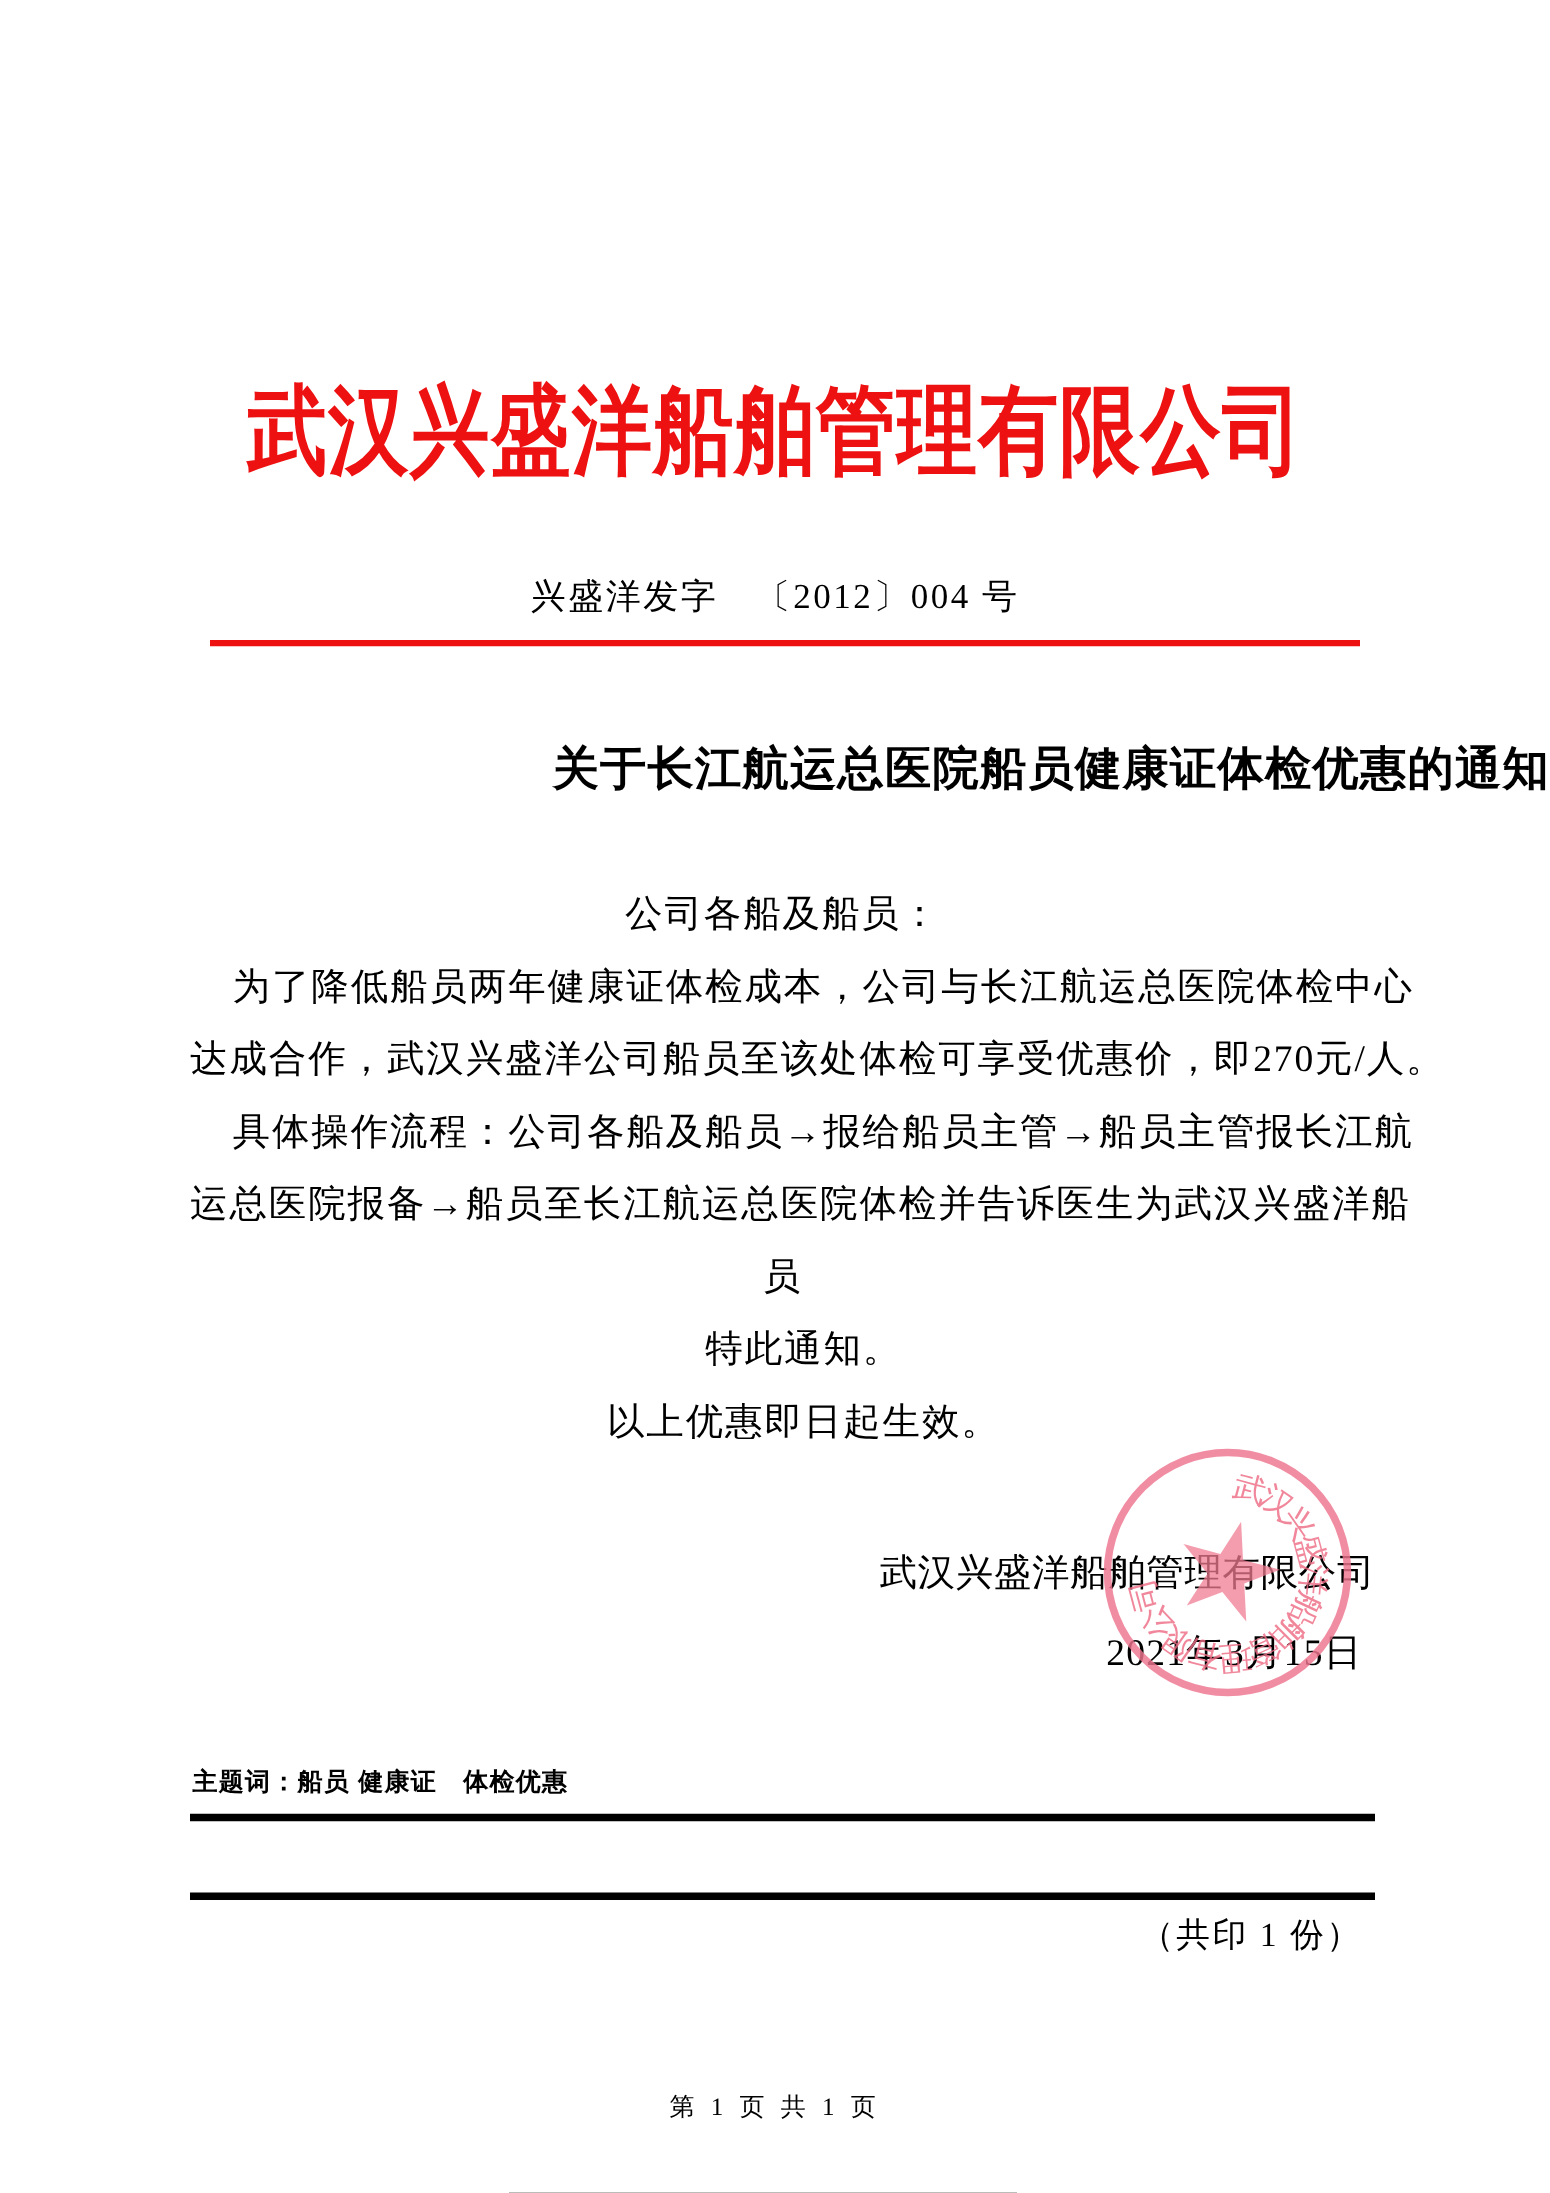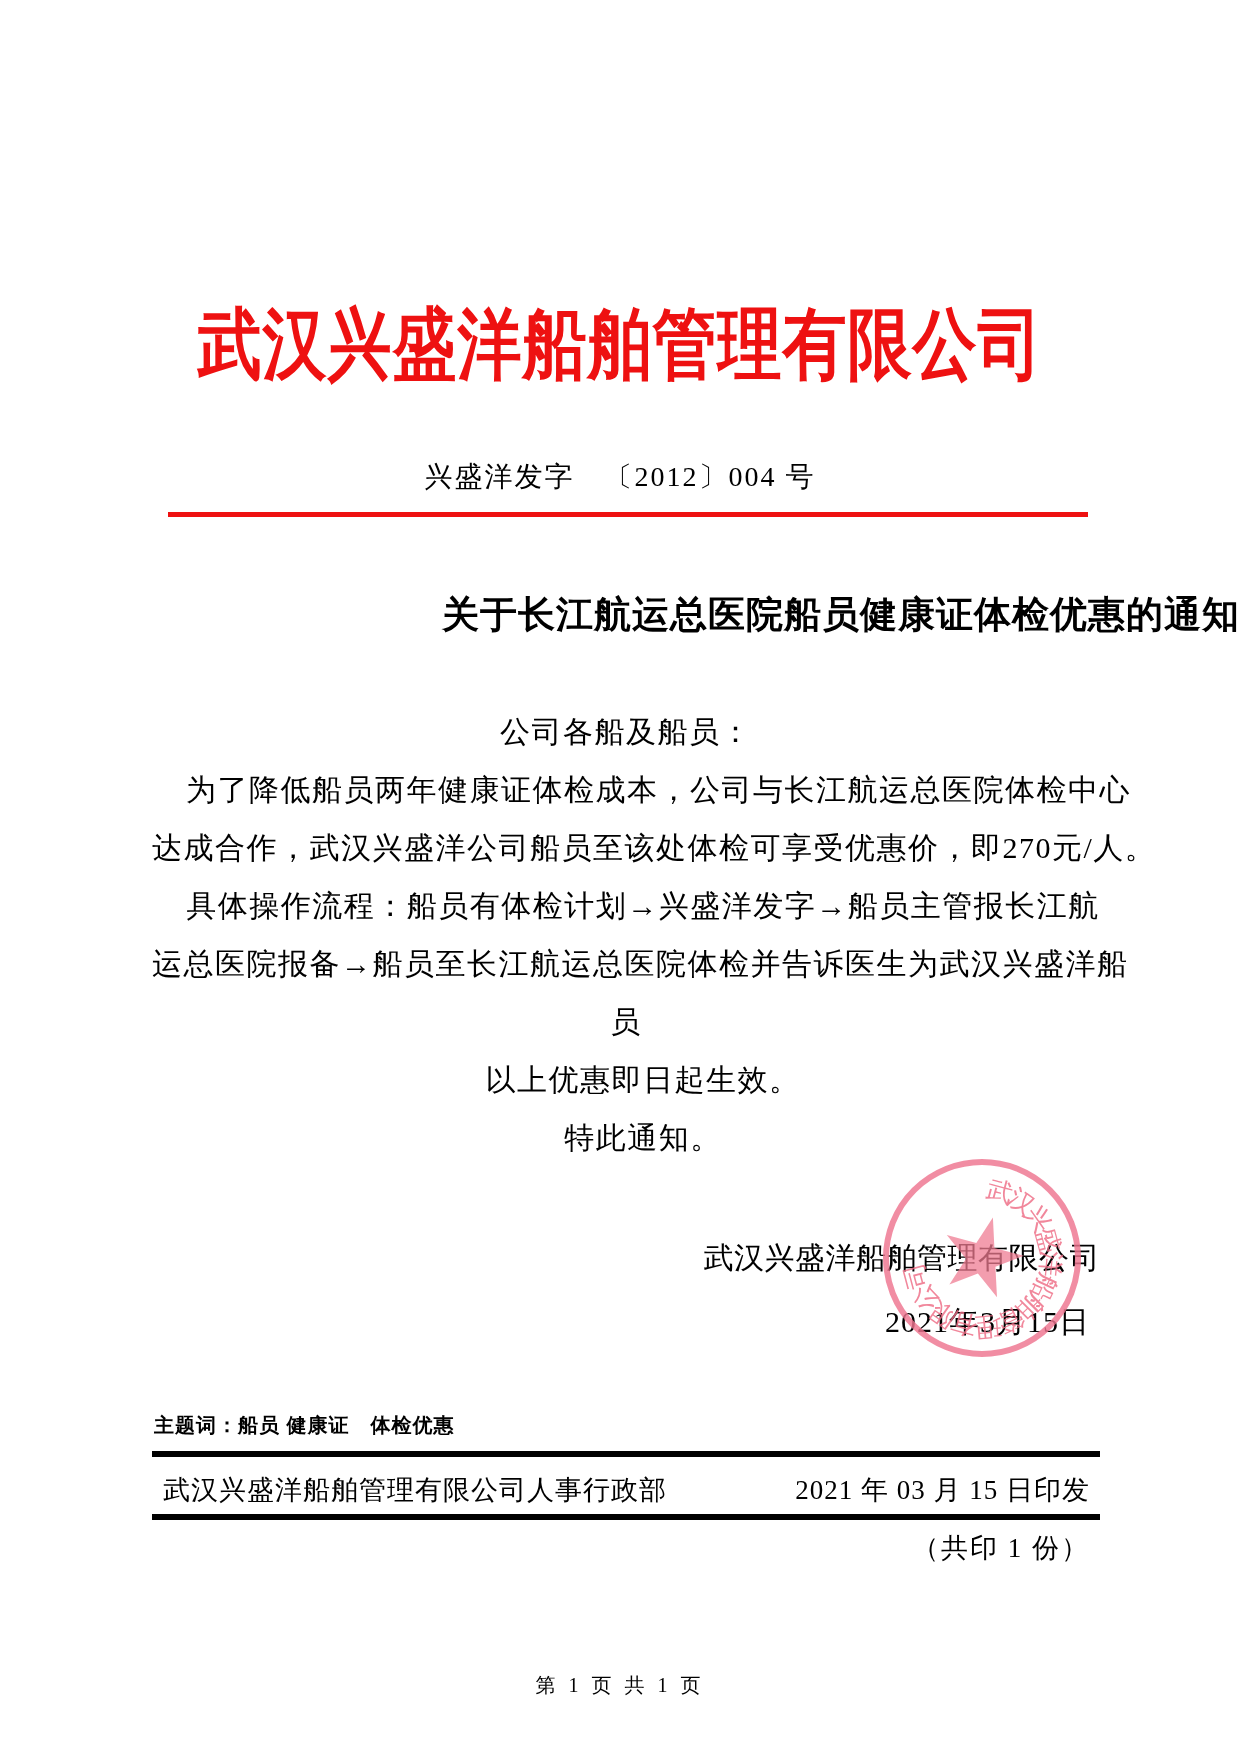--- a/index.html
+++ b/index.html
@@ -112,25 +112,25 @@
   <div class="doc-number">兴盛洋发字　〔2012〕004 号</div>
 
   <div class="red-rule"></div>
 
   <div class="notice-title">关于长江航运总医院船员健康证体检优惠的通知</div>
 
   <div class="body-block">
     <div class="body-line">公司各船及船员：</div>
     <div class="body-line indent">为了降低船员两年健康证体检成本，公司与长江航运总医院体检中心</div>
     <div class="body-line">达成合作，武汉兴盛洋公司船员至该处体检可享受优惠价，即270元/人。</div>
-    <div class="body-line indent">具体操作流程：船员有体检计划→兴盛洋发字→船员主管报长江航</div>
+    <div class="body-line indent">具体操作流程：公司各船及船员→报给船员主管→船员主管报长江航</div>
     <div class="body-line">运总医院报备→船员至长江航运总医院体检并告诉医生为武汉兴盛洋船</div>
     <div class="body-line">员</div>
+    <div class="body-line indent">特此通知。</div>
     <div class="body-line indent">以上优惠即日起生效。</div>
-    <div class="body-line indent">特此通知。</div>
   </div>
 
   <div class="sign-company">武汉兴盛洋船舶管理有限公司</div>
 
   <div class="sign-date">2021年3月15日</div>
 
   <svg class="stamp" viewBox="0 0 208 208" xmlns="http://www.w3.org/2000/svg" aria-hidden="true">
     <circle cx="104" cy="104" r="96" fill="none" stroke="#ef7590" stroke-width="6"></circle>
     <polygon points="114.9,63.4 116.4,93.9 146.0,101.8 117.4,112.7 119.0,143.2 99.9,119.5 71.4,130.4 88.0,104.8 68.8,81.1 98.3,89.1" fill="#ef7b91" opacity="0.9"></polygon>
     <g id="stamp-text" font-family="Liberation Sans, DejaVu Sans, sans-serif" font-size="26" fill="#ee6d86" text-anchor="middle">
@@ -147,24 +147,20 @@
         <text x="104" y="44" transform="rotate(215 104 104)">限</text>
         <text x="104" y="44" transform="rotate(235 104 104)">公</text>
         <text x="104" y="44" transform="rotate(255 104 104)">司</text>
       </g>
   </svg>
 
   <div class="keywords">主题词：船员 健康证　体检优惠</div>
 
   <div class="black-rule1"></div>
 
-  <div class="issuer-row">
-    <span class="issuer-left">武汉兴盛洋船舶管理有限公司人事行政部</span>
-    <span class="issuer-right">2021 年 03 月 15 日印发</span>
-  </div>
 
   <div class="black-rule2"></div>
 
   <div class="copies">（共印 1 份）</div>
 
   <div class="page-number">第 1 页 共 1 页</div>
 
 </div>
 
 </body></html>

